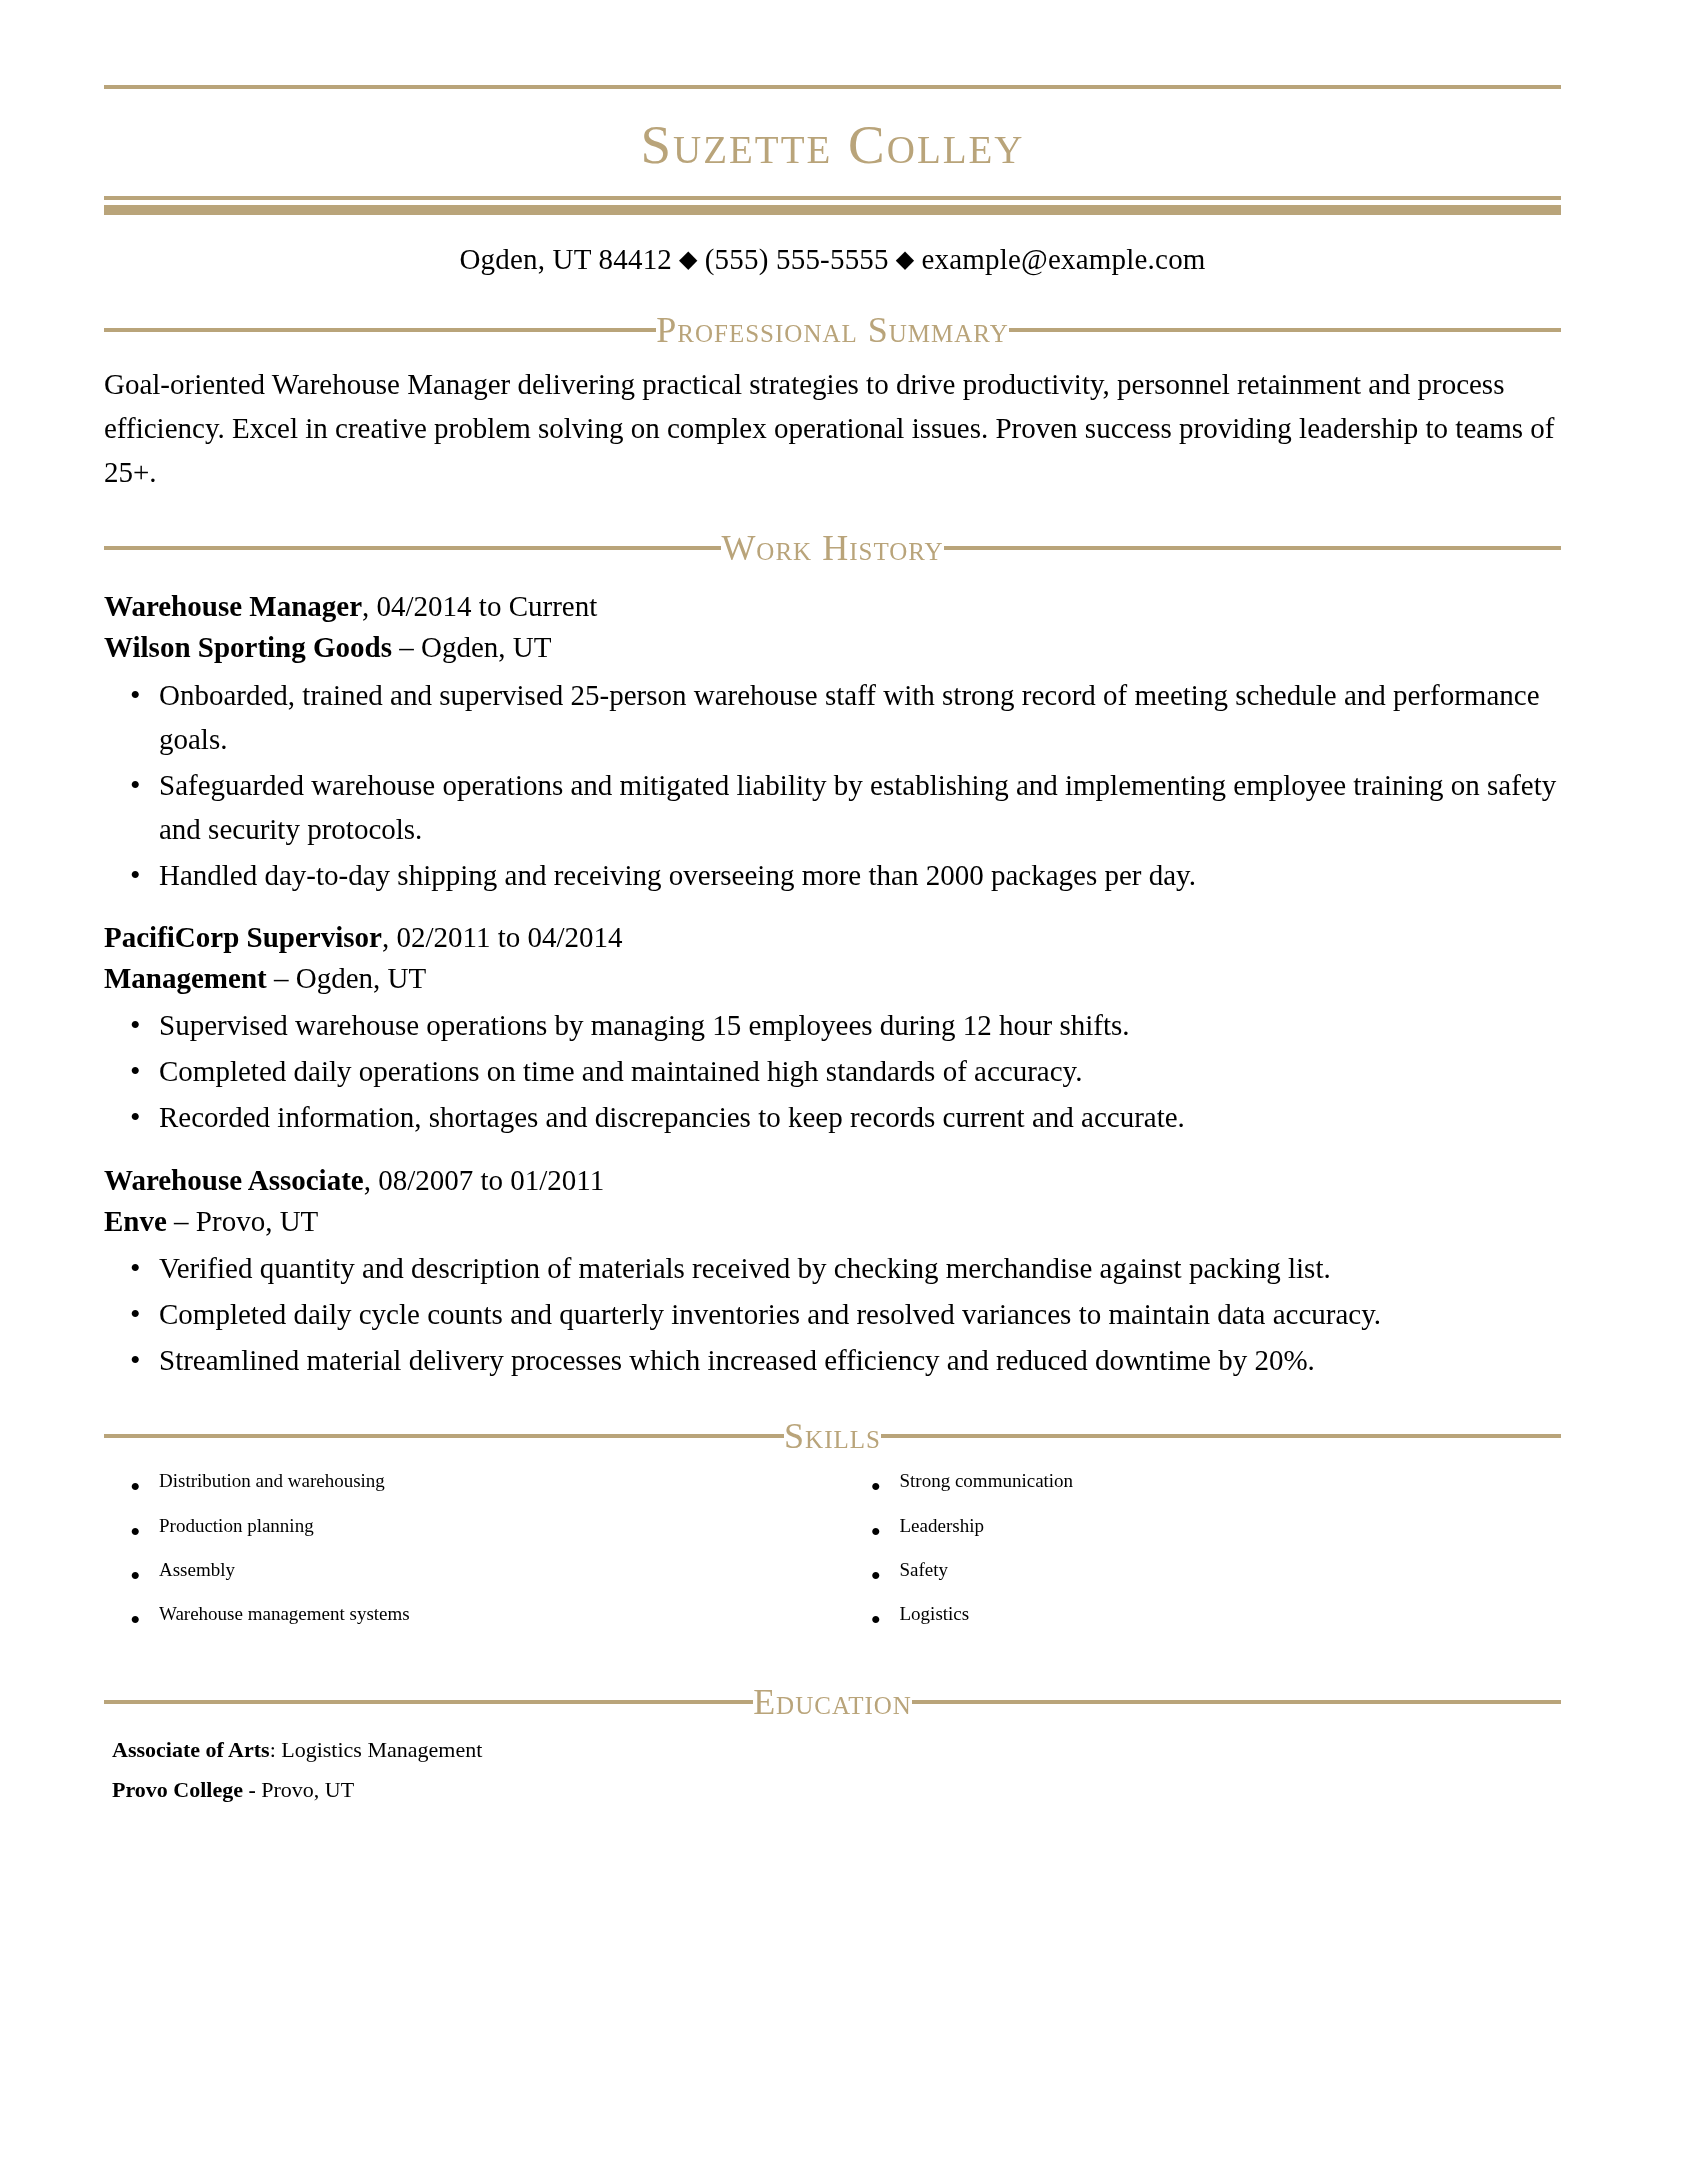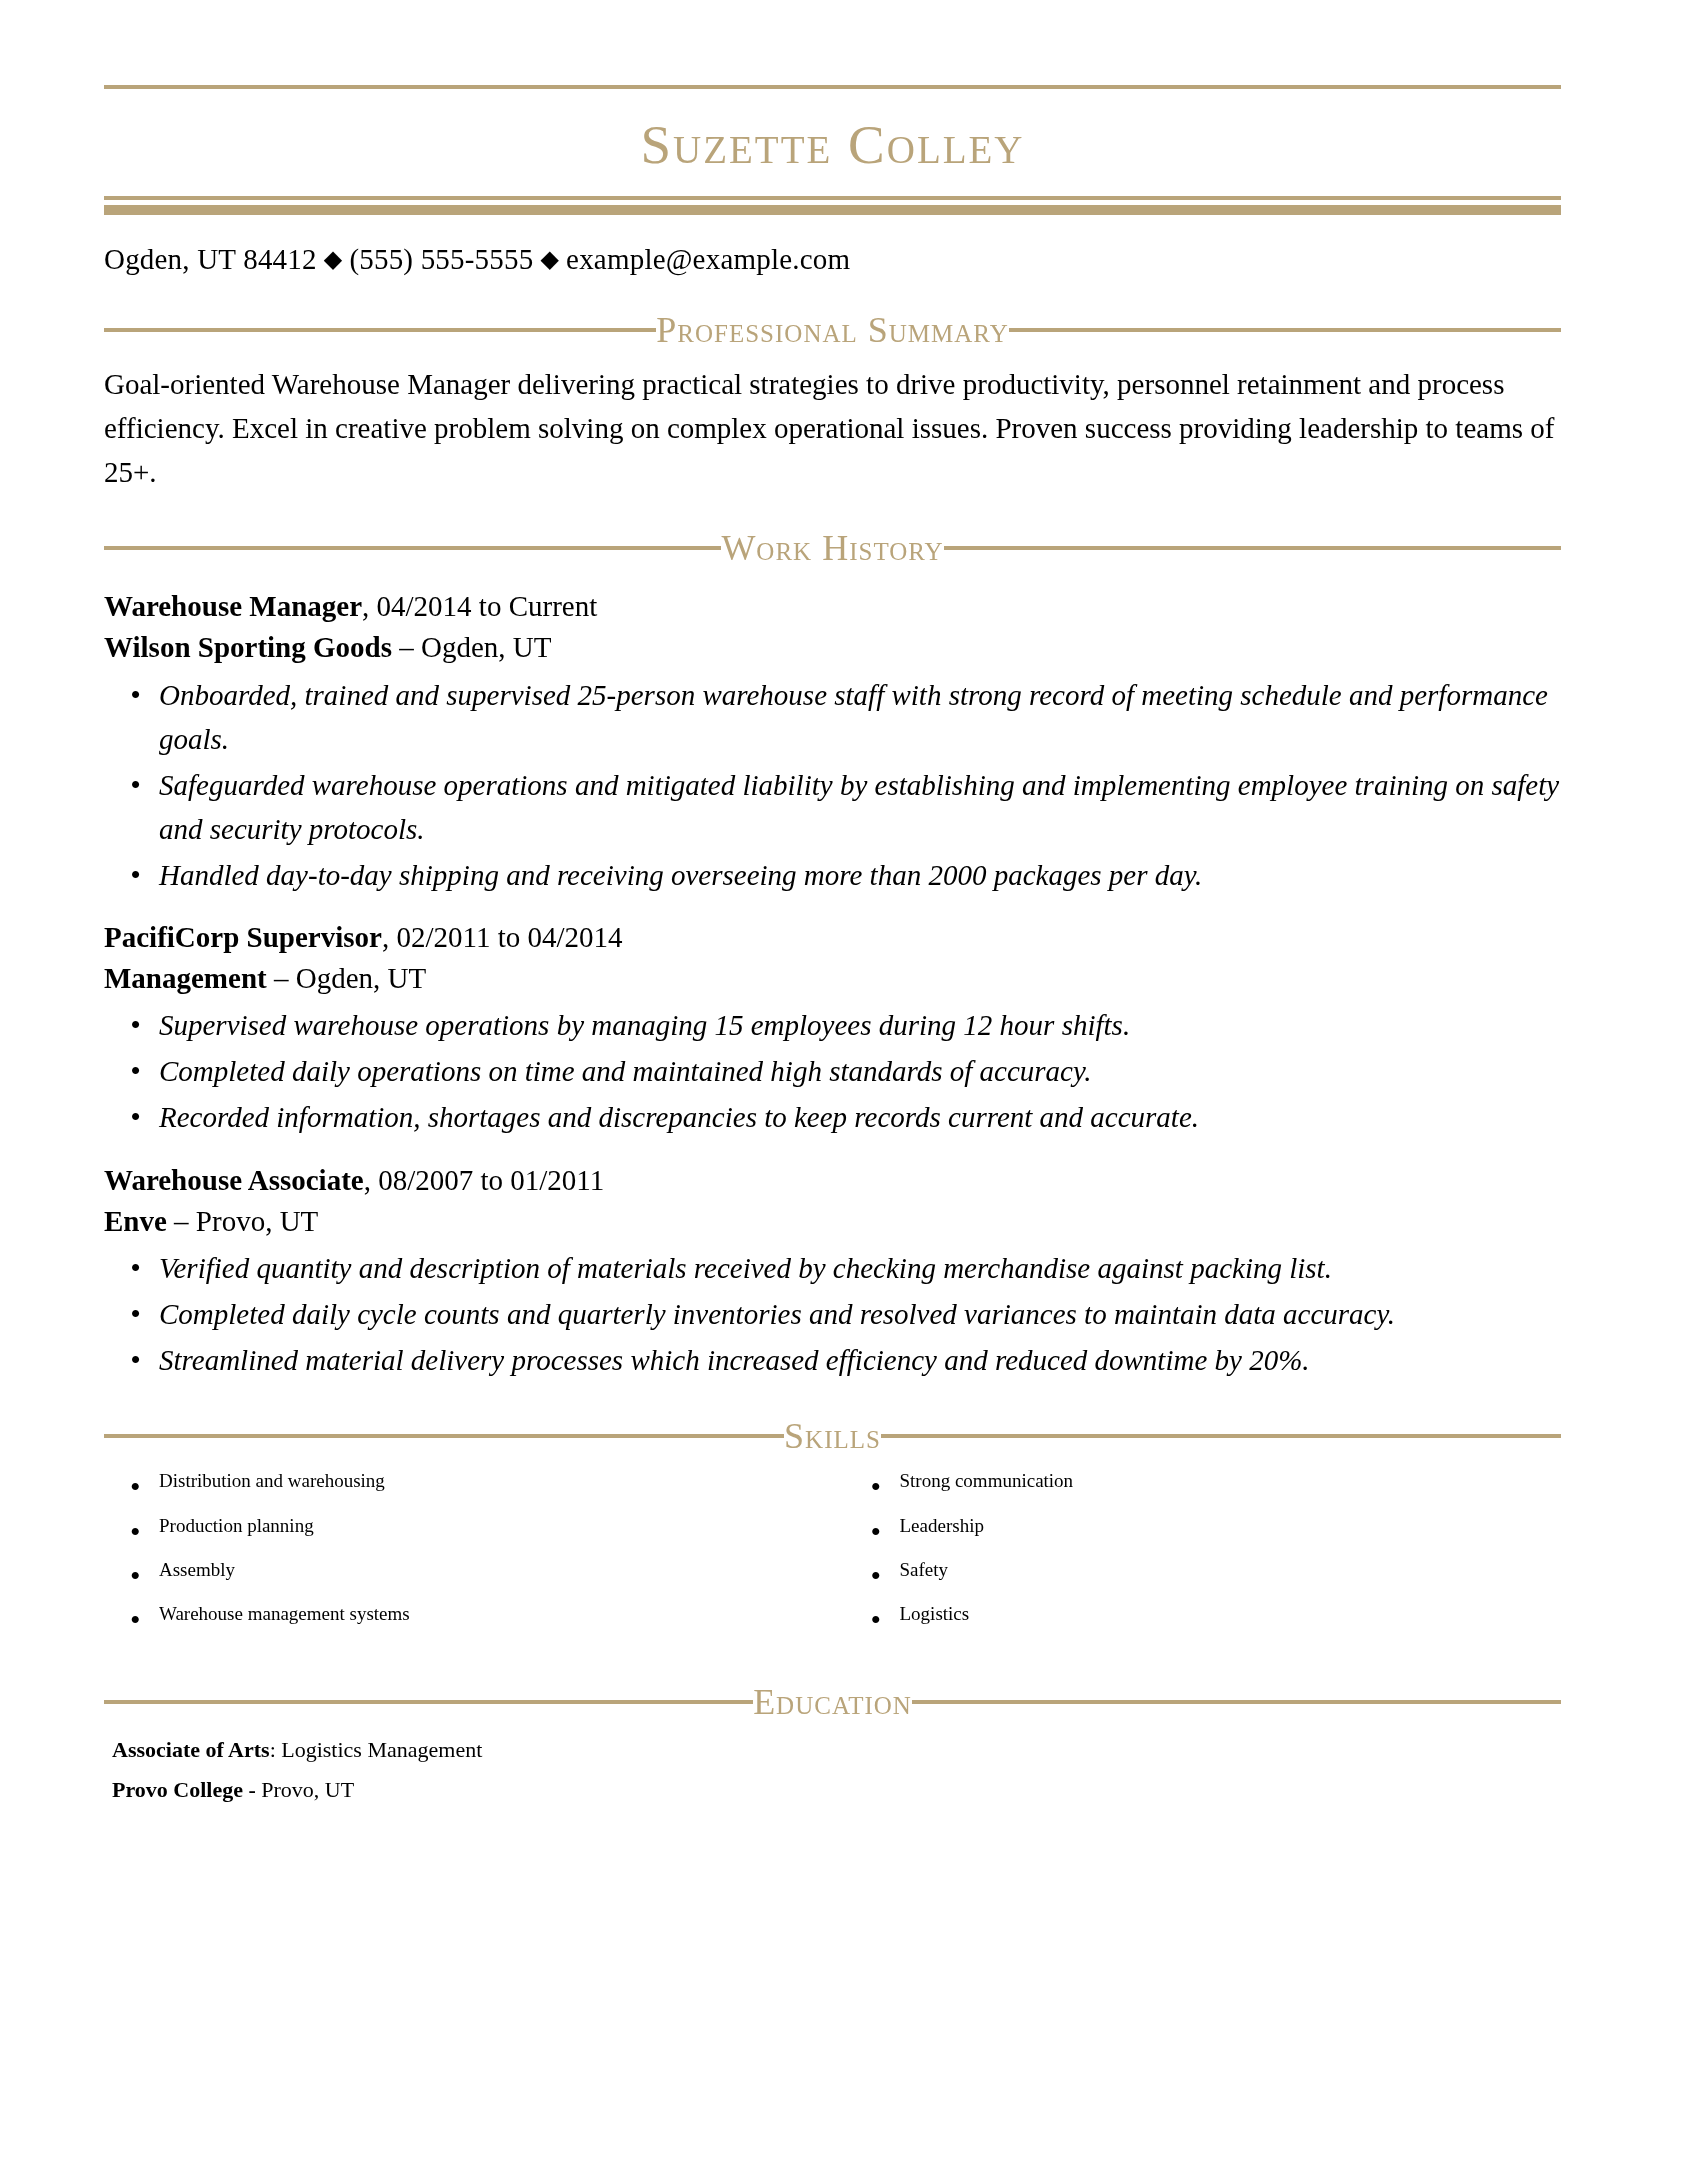--- a/index.html
+++ b/index.html
@@ -56,20 +56,21 @@
   }
   .rule-gap {
     height: 5px;
   }
   .rule-thick {
     height: 10px;
     background: #b9a47a;
   }
 
   .contact {
+    text-align: center;
     font-size: 29px;
     padding-top: 28px;
     letter-spacing: 0.2px;
   }
   .contact .sep {
     font-size: 24px;
     padding: 0 7px;
     position: relative;
     top: -2px;
   }
@@ -122,21 +123,20 @@
     list-style: none;
     margin: 4px 0 0 0;
     padding: 0;
   }
   ul.bullets li {
     position: relative;
     font-size: 29px;
     line-height: 1.52;
     padding-left: 55px;
     margin-top: 2px;
-    font-style: italic;
   }
   ul.bullets li::before {
     content: "\2022";
     position: absolute;
     left: 26px;
     top: -1px;
     font-size: 30px;
     line-height: 1.52;
   }
 

